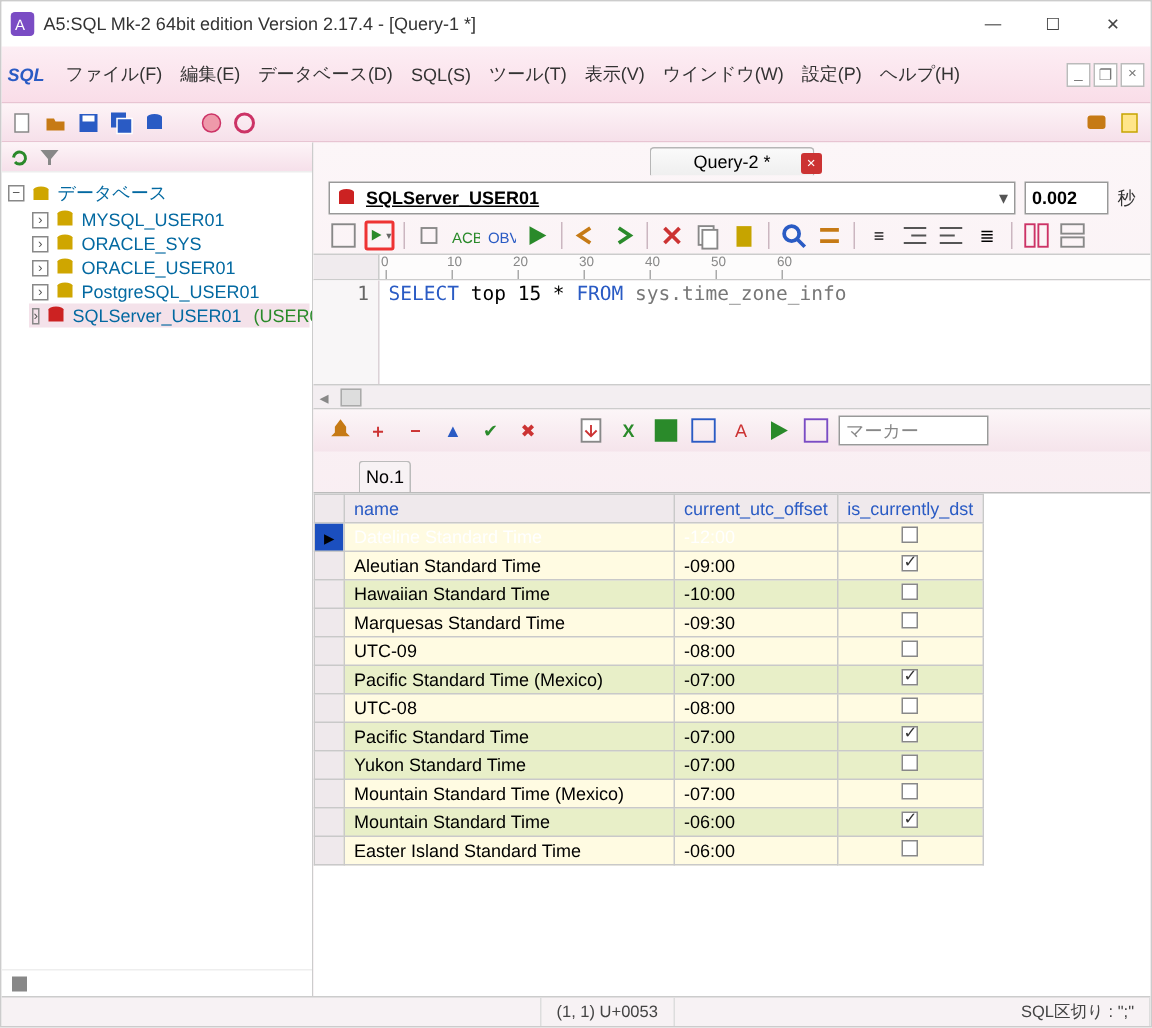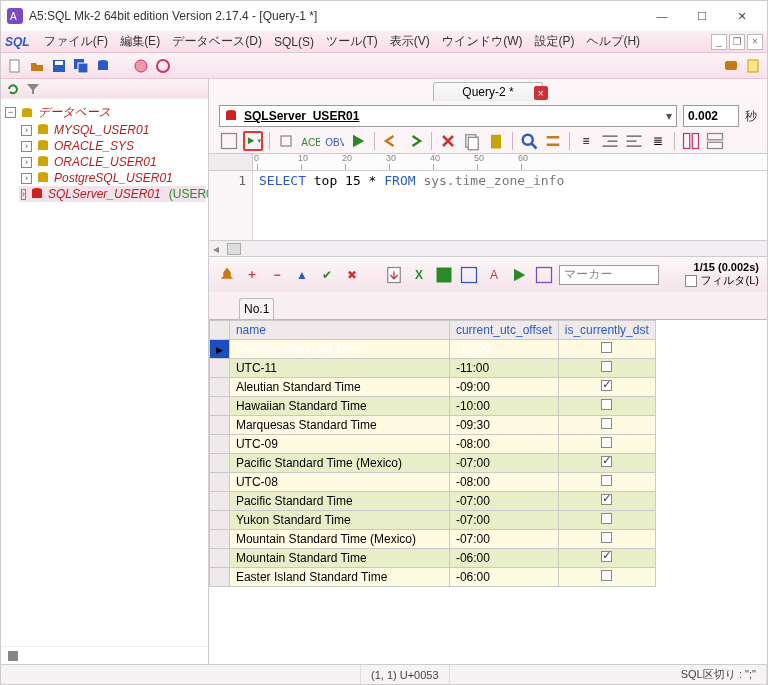--- a/index.html
+++ b/index.html
@@ -25,21 +25,21 @@
   }
   .titlebar .logo { width: 16px; height: 16px; margin-right: 6px; display:inline-flex; }
   .titlebar .title { flex: 1; font-size: 12px; color: #333; }
   .titlebar .winbtns { display: flex; gap: 2px; }
   .titlebar .winbtn {
     width: 38px; height: 24px; display:flex; align-items:center; justify-content:center;
     color:#444; font-size:11px;
   }
   
   .menubar {
-    height: 22px;
+    height: 38px;
     background: linear-gradient(#fdeef4, #f9dde8);
     display: flex; align-items: center; padding: 0 4px;
     font-size: 12px; color:#333;
     border-bottom: 1px solid #e8c4d2;
   }
   .menubar .sql-label {
     font-style: italic; color:#2a5bc4; font-weight:bold; margin-right:8px;
   }
   .menubar .mitem { padding: 2px 6px; }
   .menubar .docbtns { margin-left:auto; display:flex; gap:2px; font-size:10px; color:#777;}
@@ -66,21 +66,21 @@
     display:flex; align-items:center; gap:4px; padding:0 4px;
     background: linear-gradient(#fdf4f7,#f6e0ea);
   }
   .tree { flex:1; overflow:auto; padding: 4px 2px; font-size:12px; }
   .tree-row { display:flex; align-items:center; gap:4px; padding:1px 2px; white-space:nowrap;}
   .tree-row .exp { width:11px; height:11px; border:1px solid #888; font-size:9px; line-height:9px; text-align:center; color:#555; }
   .tree-row .icon { width:14px; height:14px; display:inline-flex; }
   .tree-row.selected { background:#f4e2ea;}
   .tree-row .db-icon { color:#d6b400;}
   .tree-row.sqlserver .db-icon { color:#c22;}
-  .tree-row .label { color:#b91c1c;font-style:italic;}
+  .tree-row .label { color:#0369a1;}
   .tree-row .user { color:#2a8a2a; margin-left:4px;}
   .tree-children { margin-left:16px;}
   .right {
     flex:1; display:flex; flex-direction:column; min-width:0;
     background: linear-gradient(#fcf6f8,#f5e4eb);
   }
   
   .qtab-strip { height: 22px; display:flex; justify-content:center; align-items:flex-end; }
   .qtab {
     background: linear-gradient(#fafafa,#efefef);
@@ -549,27 +549,20 @@
           </span>
         <span class="tb-btn">
             <svg viewBox="0 0 16 16">
               <rect x="2" y="2" width="12" height="12" fill="none" stroke="#7a4cc4"></rect>
             </svg>
           </span>
         <div class="marker">
             <span>マーカー</span>
           </div>
       </div>
-      <div class="right">
-        <div style="font-weight:bold">1/15 (0.002s)</div>
-        <div class="filter-row">
-          <span class="chk"></span>
-          <span>フィルタ(L)</span>
-        </div>
-      </div>
     </div>
 
     <div class="subtab-row">
       <div class="subtab"><span>No.1</span></div>
     </div>
 
     <div class="grid-wrap">
       <table class="grid">
         <thead>
           <tr>
@@ -579,26 +572,20 @@
             <th style="min-width:90px">is_currently_dst</th>
           </tr>
         </thead>
         <tbody id="grid-body">
             <tr class="sel odd">
               <td class="rowhead sel"></td>
               <td class="name-col">Dateline Standard Time</td>
               <td class="off-col">-12:00</td>
               <td class="dst-col"><span class="chkbox"></span></td>
             </tr>
-            <tr class="even">
-              <td class="rowhead "></td>
-              <td class="name-col">UTC-11</td>
-              <td class="off-col">-11:00</td>
-              <td class="dst-col"><span class="chkbox"></span></td>
-            </tr>
             <tr class="odd">
               <td class="rowhead "></td>
               <td class="name-col">Aleutian Standard Time</td>
               <td class="off-col">-09:00</td>
               <td class="dst-col"><span class="chkbox checked"></span></td>
             </tr>
             <tr class="even">
               <td class="rowhead "></td>
               <td class="name-col">Hawaiian Standard Time</td>
               <td class="off-col">-10:00</td>

